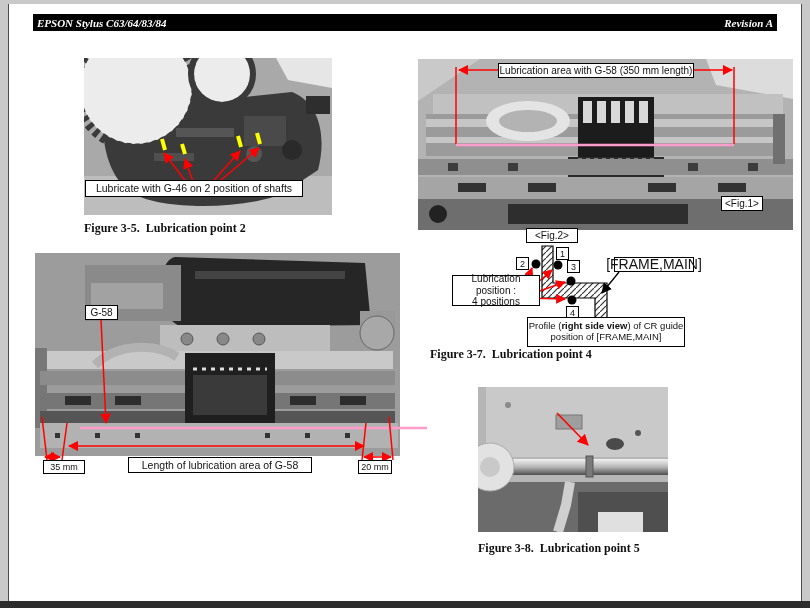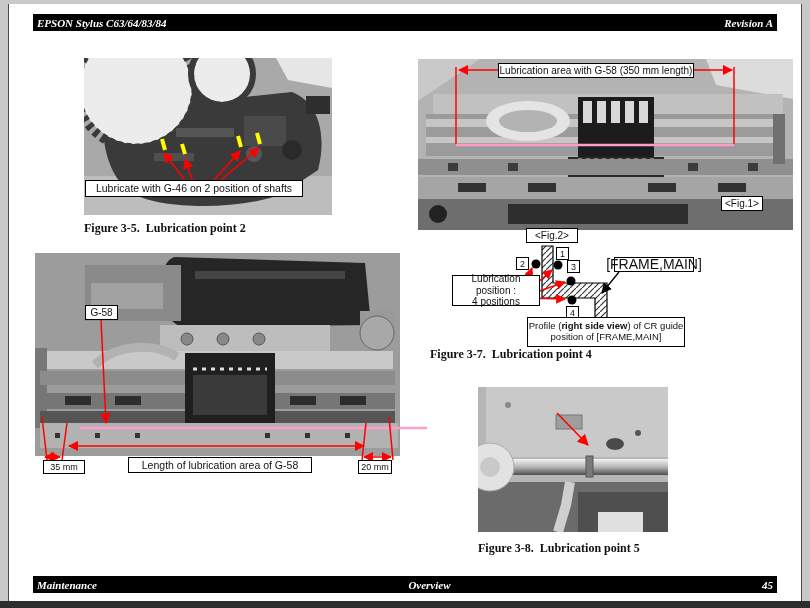--- a/index.html
+++ b/index.html
@@ -259,20 +259,15 @@
   <div class="numbox" style="left:566px;top:306px">
     <span>4</span>
     </div>
   <div class="callout" style="left:527px;top:317px;width:158px;height:30px;font-size:9.5px">
     <span><span>Profile (</span><b>right side view</b><span>) of CR guide</span><br><span>position of [FRAME,MAIN]</span></span>
   </div>
   <div class="caption" style="left:430px;top:347px;width:290px">Figure 3-7.  Lubrication point 4</div>
 
   <div class="caption" style="left:478px;top:541px;width:190px">Figure 3-8.  Lubrication point 5</div>
 
-  <div class="bar" id="footer-bar">
-    <span>Maintenance</span>
-    <span>Overview</span>
-    <span>45</span>
-  </div>
 
   <div class="bottom-strip"></div>
 </div>
 
 </body></html>

